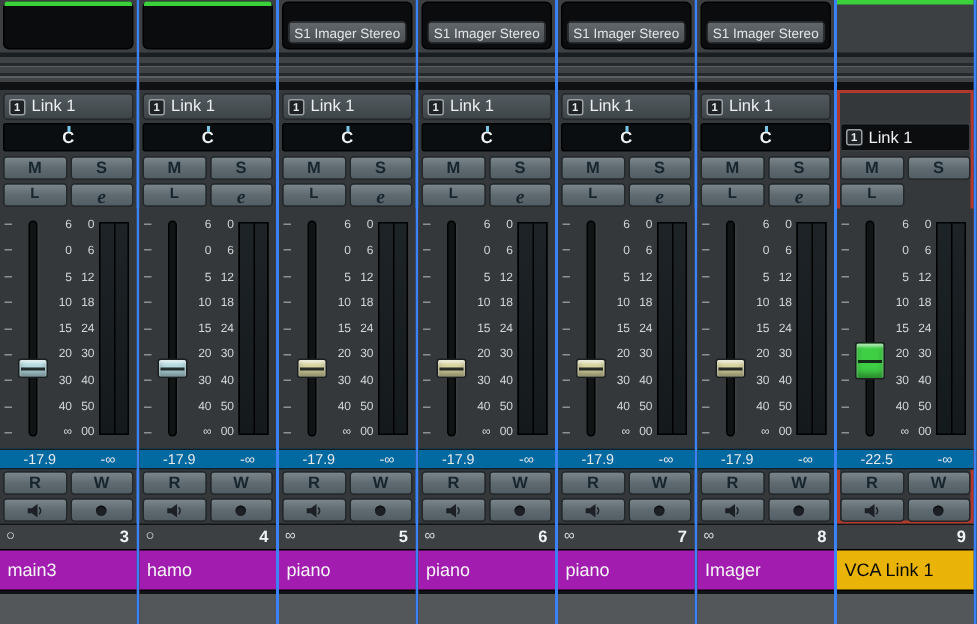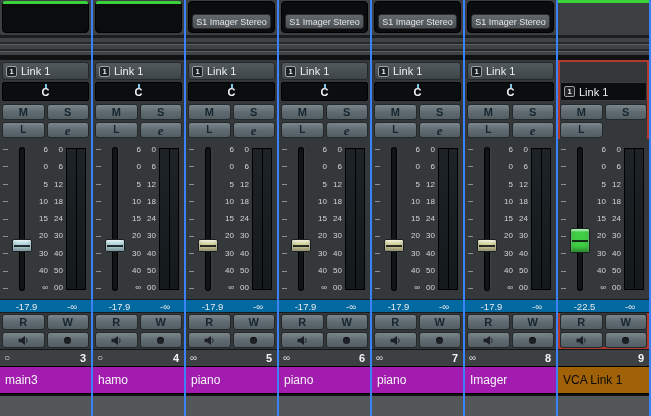--- a/index.html
+++ b/index.html
@@ -152,21 +152,21 @@
     height:17px; background:#3c4043; border-top:1px solid #121416;
     display:flex; align-items:center; justify-content:space-between; padding:0 5px 0 4px;
   }
   .wicon { color:#d8dadb; font-size:10px; line-height:1; }
   .cnum { color:#f2f3f4; font-size:11px; font-weight:bold; }
   .row-name {
     height:28px; background:#a21caf; border-top:1px solid #000; border-bottom:1px solid #000;
     display:flex; align-items:center; padding:0 5px;
   }
   .name-text { color:#f4f5f5; font-size:12px; white-space:nowrap; overflow:hidden; }
-  .vca .row-name { background:#a16207; }
+  .vca .row-name { background:#eab308; }
   .vca .name-text { color:#0a0a0a; }
   .bottom-strip { flex:1; background:#535759; border-top:2px solid #101214; }
 </style>
 </head>
 <body>
 
 <div id="mixer">
   <div class="col green-top" style="--fc: #b5dbe2; --ft: 94px;">
 
     <div class="rack-cell">

